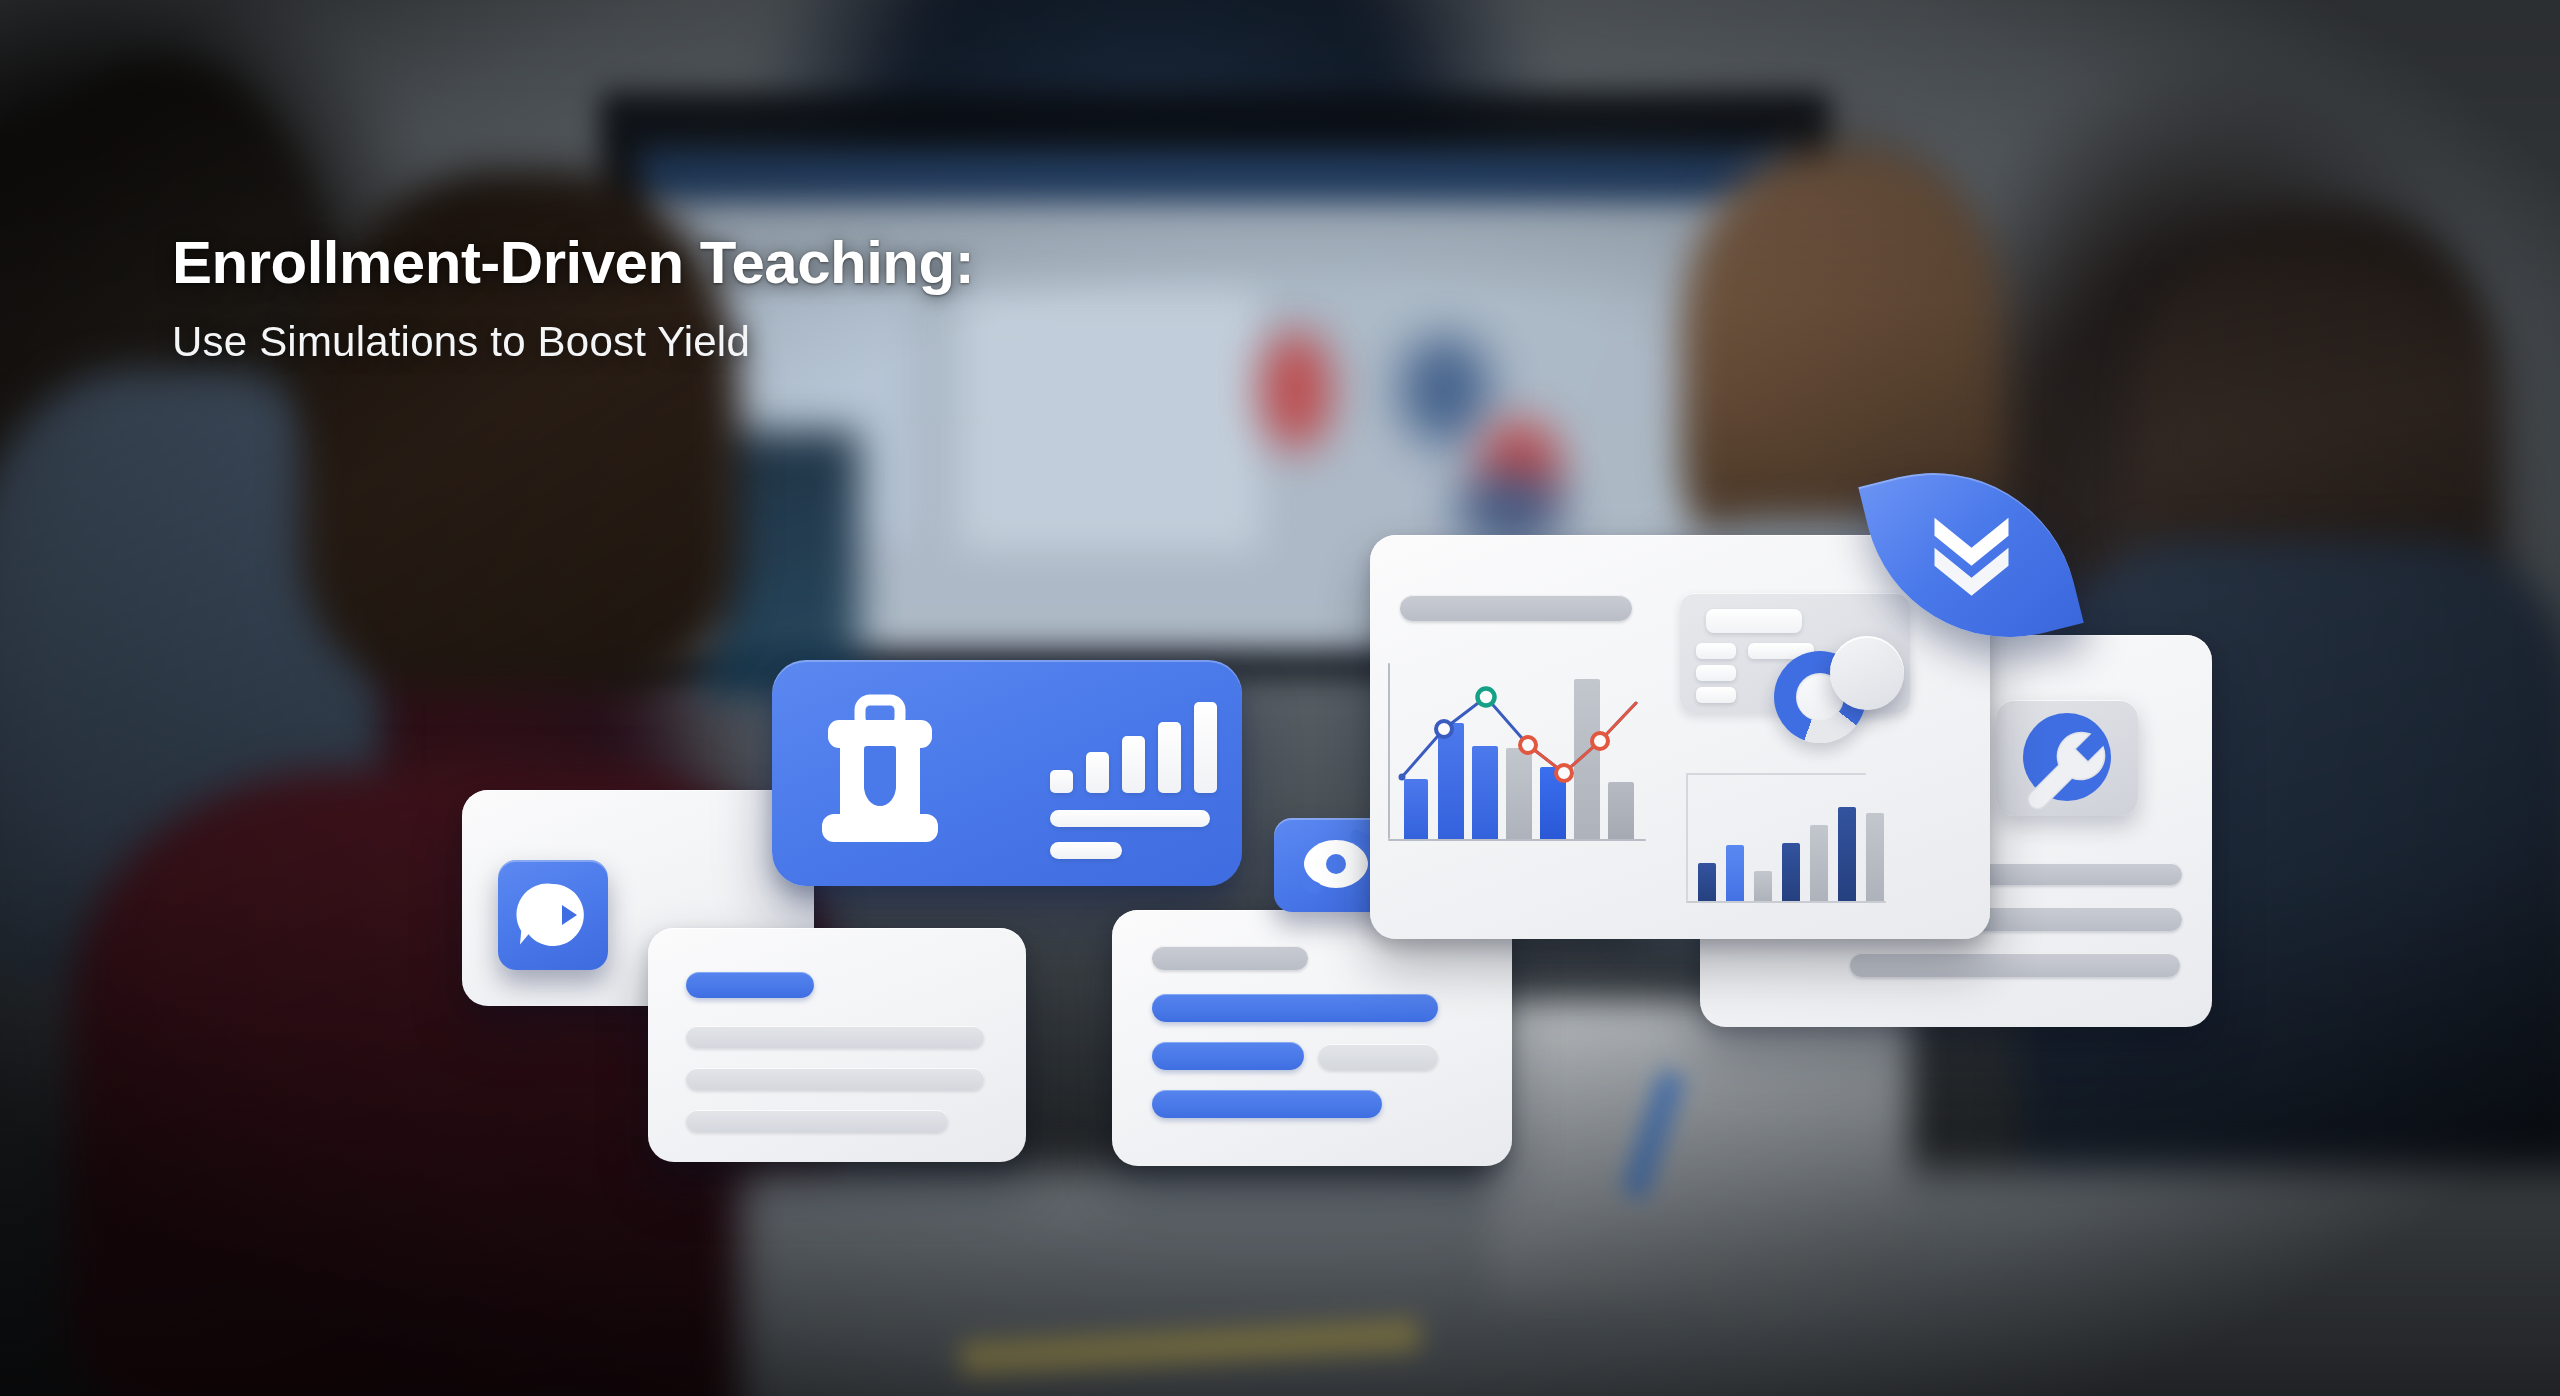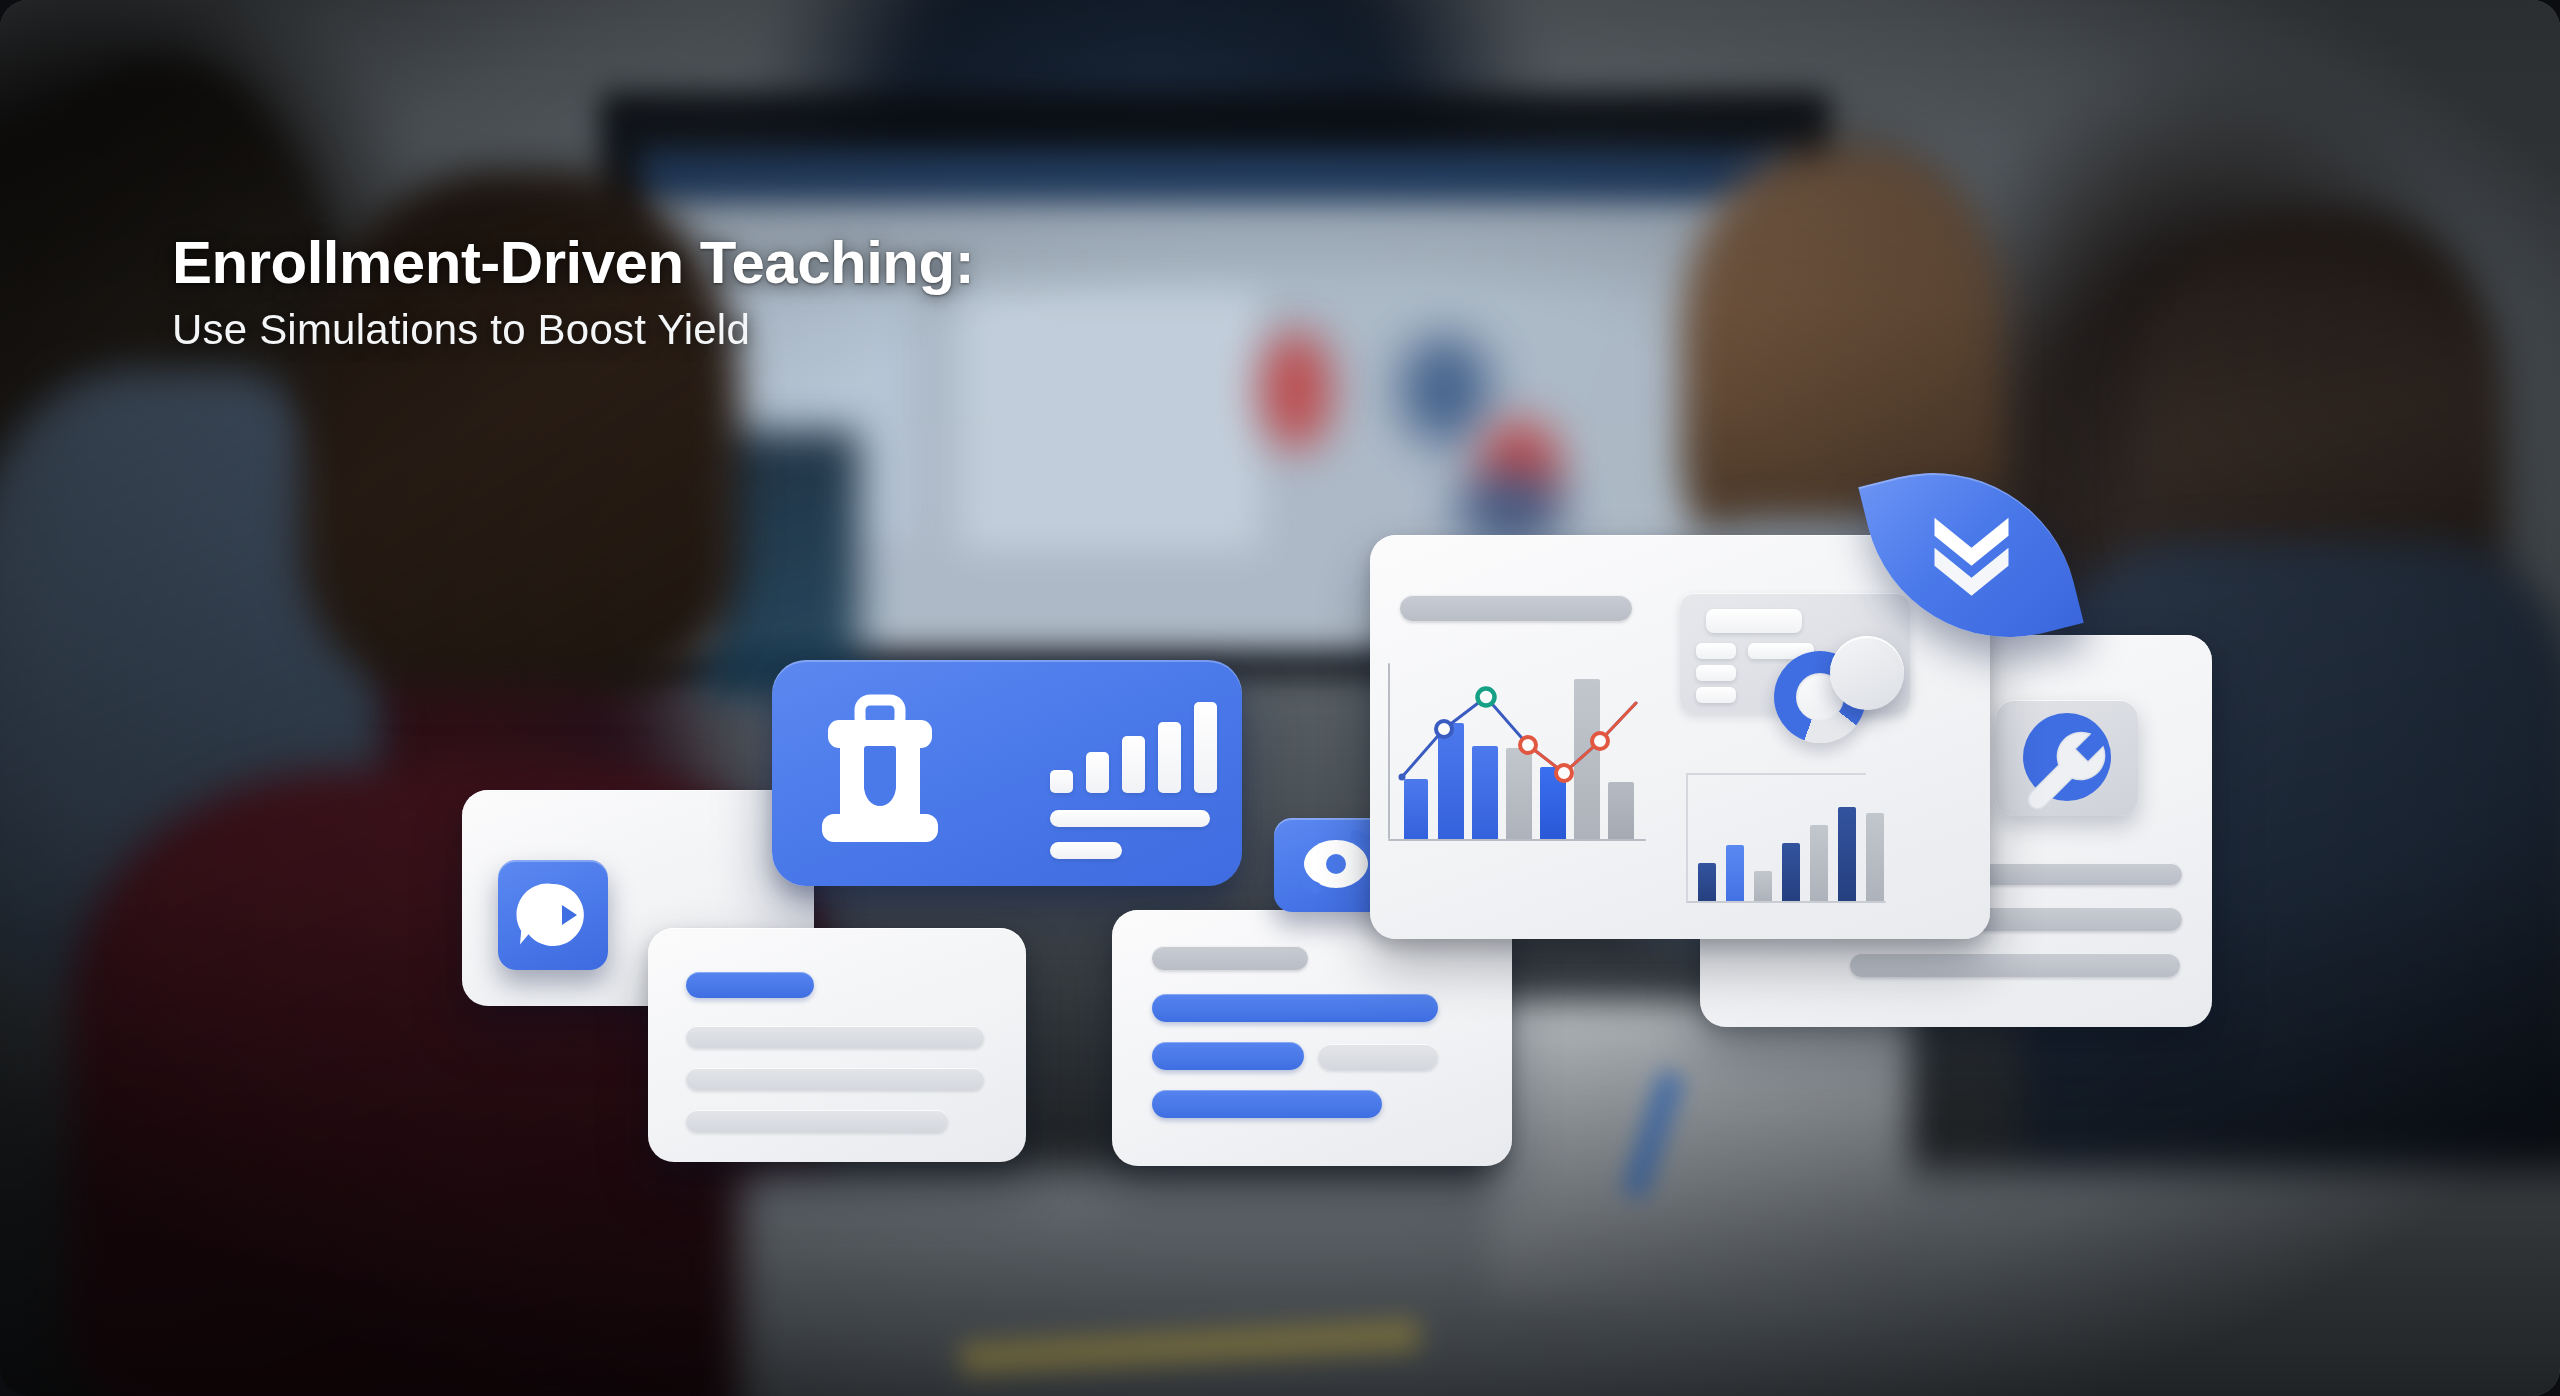--- a/index.html
+++ b/index.html
@@ -1,19 +1,19 @@
 <!DOCTYPE html>
 <html><head>
 <meta charset="utf-8">
 <style>
   * { margin:0; padding:0; box-sizing:border-box; }
   html,body { width:2560px; height:1396px; overflow:hidden; background:#0b0d10; }
   body { font-family:"Liberation Sans", sans-serif; }
 
-  .stage { position:relative; width:2560px; height:1396px; overflow:hidden;border-radius:28px; }
+  .stage { position:relative; width:2560px; height:1396px; overflow:hidden; }
 
   
   .bg { position:absolute; inset:0; overflow:hidden; }
   .bg-base {
     position:absolute; inset:-80px;
     background:
       radial-gradient(ellipse 520px 560px at 170px 430px, #2b2723 0%, #1a1715 42%, rgba(20,18,16,0) 72%),
       radial-gradient(ellipse 430px 620px at 520px 900px, #3a1218 0%, #27101a 45%, rgba(30,12,18,0) 75%),
       radial-gradient(ellipse 380px 520px at 1850px 560px, #5c4636 0%, #3a2c22 45%, rgba(50,38,28,0) 76%),
       radial-gradient(ellipse 420px 620px at 2290px 620px, #3c3330 0%, #241e1c 46%, rgba(36,30,28,0) 78%),
@@ -61,21 +61,21 @@
   .p-pencil { position:absolute; left:960px; top:1330px; width:460px; height:34px; background:#d8c97a; filter:blur(12px); border-radius:8px; transform:rotate(-3deg); }
   .p-pen { position:absolute; left:1640px; top:1070px; width:26px; height:130px; background:#5b8fd8; filter:blur(11px); border-radius:8px; transform:rotate(18deg); }
   .vignette { position:absolute; inset:0; background:
       radial-gradient(ellipse 1500px 900px at 50% 46%, rgba(0,0,0,0) 40%, rgba(0,0,0,.30) 82%, rgba(0,0,0,.55) 100%),
       linear-gradient(180deg, rgba(0,0,0,.22) 0%, rgba(0,0,0,0) 22%, rgba(0,0,0,0) 62%, rgba(0,0,0,.34) 100%); }
 
   
   .headline { position:absolute; left:172px; top:232px; width:1250px; z-index:40; }
   .title { font-size:60px; font-weight:700; color:#fff; letter-spacing:-0.5px; line-height:1.04;
            text-shadow:0 2px 18px rgba(0,0,0,.55), 0 1px 3px rgba(0,0,0,.5); white-space:nowrap; }
-  .subtitle { margin-top:12px; font-size:42px; font-weight:300; color:#f3f5f7; letter-spacing:.2px;
+  .subtitle { margin-top:24px; font-size:42px; font-weight:300; color:#f3f5f7; letter-spacing:.2px;
               text-shadow:0 2px 16px rgba(0,0,0,.5); white-space:nowrap; }
 
   
   .cluster { position:absolute; inset:0; z-index:30; }
   .card { position:absolute; background:linear-gradient(160deg,#fbfbfc 0%,#f2f3f5 55%,#e8eaee 100%);
           border-radius:26px; box-shadow:0 28px 52px rgba(10,16,30,.30), 0 8px 18px rgba(10,16,30,.20),
           inset 0 1px 0 rgba(255,255,255,.9); }
   .bluecard { position:absolute; background:linear-gradient(158deg,#5b88f0 0%,#4a79ea 48%,#3f6ce0 100%);
               border-radius:34px; box-shadow:0 30px 56px rgba(16,30,70,.38), 0 10px 20px rgba(16,30,70,.26),
               inset 0 2px 0 rgba(255,255,255,.25); }

